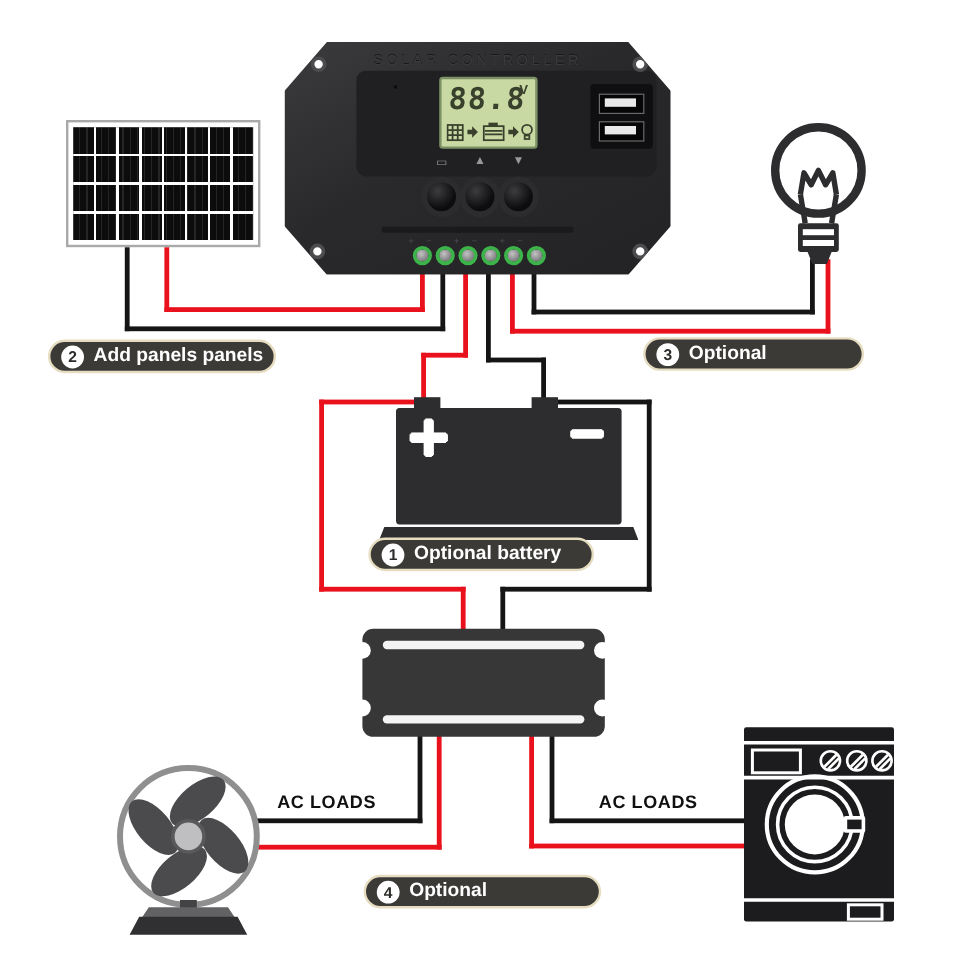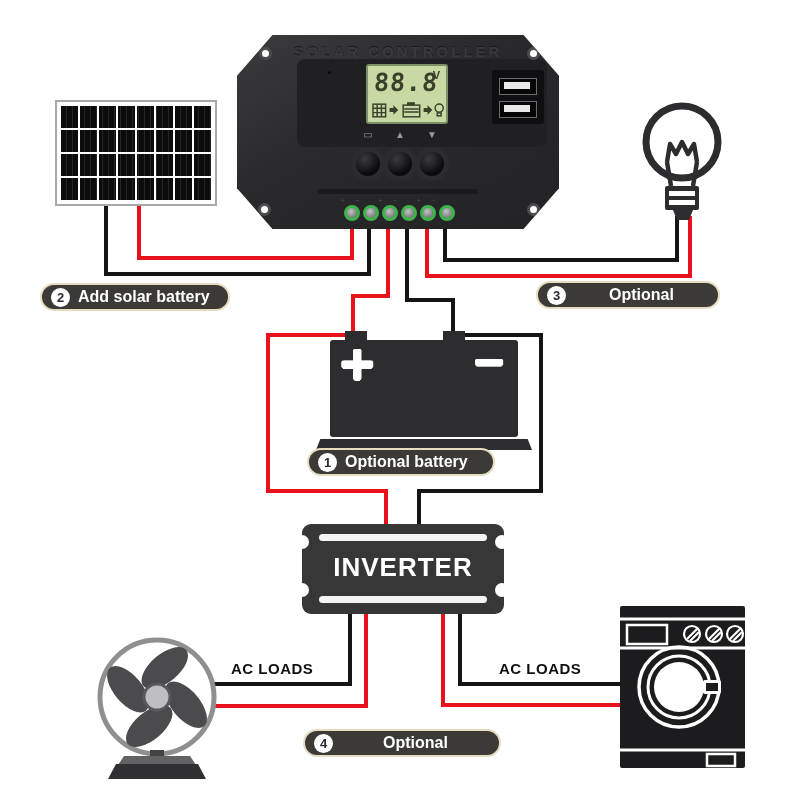--- a/index.html
+++ b/index.html
@@ -18,21 +18,21 @@
       repeating-linear-gradient(90deg, rgba(255,255,255,0) 0 5px, rgba(255,255,255,.10) 5px 6px),
       repeating-linear-gradient(90deg, transparent 0 17px, #ffffff 17px 19px),
       repeating-linear-gradient(0deg, transparent 0 22px, #ffffff 22px 24px),
       linear-gradient(#0c0c0c,#0c0c0c);}
 
   
   .ctrl{left:237px;top:35px;width:322px;height:194px;
     background:linear-gradient(150deg,#3b3b3d,#29292b 45%,#232326);
     clip-path:polygon(11% 0,89% 0,100% 21%,100% 79%,89% 100%,11% 100%,0 79%,0 21%);}
   .ctrl-title{position:absolute;left:0;top:8px;width:100%;text-align:center;
-    font-size:15px;font-weight:bold;letter-spacing:3px;color:#3a3a3d;text-shadow:0 -1px 0 #19191b;}
+    font-size:12px;font-weight:normal;letter-spacing:3px;color:#3a3a3d;text-shadow:0 -1px 0 #19191b;}
   .recess{position:absolute;left:60px;top:24px;width:250px;height:88px;background:#202023;border-radius:8px;}
   .holedot{position:absolute;left:91px;top:36px;width:3px;height:3px;border-radius:50%;background:#0a0a0a;}
   .lcd{position:absolute;left:129px;top:29px;width:82px;height:60px;background:#c9d9a4;border:2px solid #7d9166;border-radius:3px;box-sizing:border-box;}
   .lcd-digits{position:absolute;left:6px;top:2px;font-family:"DejaVu Sans Mono",monospace;
     font-weight:bold;font-size:25px;color:#39412c;letter-spacing:1px;transform:skewX(-4deg);}
   .lcd-unit{position:absolute;right:6px;top:3px;font-size:11px;font-weight:bold;color:#39412c;}
   .lcd-icons{position:absolute;left:4px;bottom:3px;}
   .usb{position:absolute;left:255px;top:35px;width:52px;height:54px;background:#0f0f11;border-radius:3px;}
   .usbport{position:absolute;left:7px;width:38px;height:17px;background:#060606;border:1px solid #6b6b6d;box-sizing:border-box;}
   .usbtongue{position:absolute;left:4px;top:3px;width:26px;height:7px;background:#e9e9e9;}
@@ -43,21 +43,21 @@
   .polmark{position:absolute;top:161px;width:38px;text-align:center;font-size:8px;color:#4a4a4e;letter-spacing:4px;}
   .term{position:absolute;top:170px;width:16px;height:16px;border-radius:50%;box-sizing:border-box;
     border:3px solid #3db44a;background:radial-gradient(circle at 40% 35%,#c3c3c5,#606062);}
   .screw{position:absolute;width:13px;height:13px;border-radius:50%;background:#fff;border:3px solid #4c4c4f;box-sizing:border-box;}
 
   
   .pill{height:28px;background:#3b3a37;border:2px solid #e6ddc1;border-radius:16px;box-sizing:border-box;
     display:flex;align-items:center;padding:0 9px;color:#fff;font-weight:bold;font-size:16px;white-space:nowrap;}
   .pill .num{flex:0 0 auto;width:19px;height:19px;border-radius:50%;background:#fff;color:#2b2b29;
     font-size:13px;font-weight:bold;display:flex;align-items:center;justify-content:center;margin-right:8px;}
-  .pill .cap{flex:1;text-align:center;}
+  .pill .cap{flex:1;}
 
   
   .bat-body{left:330px;top:340px;width:188px;height:97px;background:#2d2d2f;border-radius:3px;}
   .bat-tab{top:331px;width:22px;height:10px;background:#2d2d2f;}
   .fatwhite{color:#fff;font-family:"DejaVu Sans",sans-serif;font-weight:900;
     text-shadow:1.5px 0 #fff,-1.5px 0 #fff,0 1.5px #fff,0 -1.5px #fff,1px 1px #fff,-1px -1px #fff,1px -1px #fff,-1px 1px #fff;}
   .bat-base{left:316px;top:439px;width:216px;height:11px;background:#2d2d2f;
     clip-path:polygon(2% 0,98% 0,100% 100%,0 100%);}
 
   
@@ -202,21 +202,20 @@
   <div class="device bat-tab" style="left:443px;"></div>
   <div class="device bat-body">
     <span class="fatwhite" style="position:absolute;left:8px;top:-4px;font-size:46px;">+</span>
     <span class="fatwhite" style="position:absolute;right:12px;top:-2px;font-size:40px;">−</span>
   </div>
   <div class="device bat-base"></div>
 
   <div class="device inv">
     <div class="inv-bar" style="top:10px;"></div>
     <div class="inv-bar" style="top:72px;"></div>
-    <div class="inv-label">INVERTER</div>
   </div>
   <div class="notch" style="left:295px;top:535px;"></div>
   <div class="notch" style="left:295px;top:583px;"></div>
   <div class="notch" style="left:495px;top:535px;"></div>
   <div class="notch" style="left:495px;top:583px;"></div>
 
   <svg class="device" style="left:82px;top:628px;" width="150" height="152" viewBox="0 0 150 152">
     <circle cx="75" cy="69" r="57" fill="#ffffff" stroke="#8f8f8f" stroke-width="5"></circle>
     <g transform="translate(75,69)" fill="#4b4b4d">
       <ellipse cx="30" cy="0" rx="28" ry="14" transform="rotate(15) rotate(35 30 0)"></ellipse>
@@ -247,21 +246,21 @@
     <circle cx="64" cy="85" r="31" fill="none" stroke="#ffffff" stroke-width="3"></circle>
     <circle cx="64" cy="85" r="25" fill="#ffffff"></circle>
     <rect x="88" y="78" width="18" height="14" rx="2" fill="#ffffff"></rect>
     <rect x="91" y="81" width="12" height="8" fill="#1c1c1e"></rect>
     <path d="M5,148 H130" stroke="#ffffff" stroke-width="3"></path>
     <rect x="92" y="152" width="28" height="12" fill="none" stroke="#ffffff" stroke-width="2.5"></rect>
   </svg>
 
   <div class="lbl pill" style="left:40px;top:283px;width:190px;">
     <span class="num">2</span>
-    <span>Add solar battery</span>
+    <span>Add panels panels</span>
   </div>
   <div class="lbl pill" style="left:536px;top:281px;width:184px;">
     <span class="num">3</span>
     <span class="cap">Optional</span>
   </div>
   <div class="lbl pill" style="left:307px;top:448px;width:188px;">
     <span class="num">1</span>
     <span>Optional battery</span>
   </div>
   <div class="lbl pill" style="left:303px;top:729px;width:198px;">

